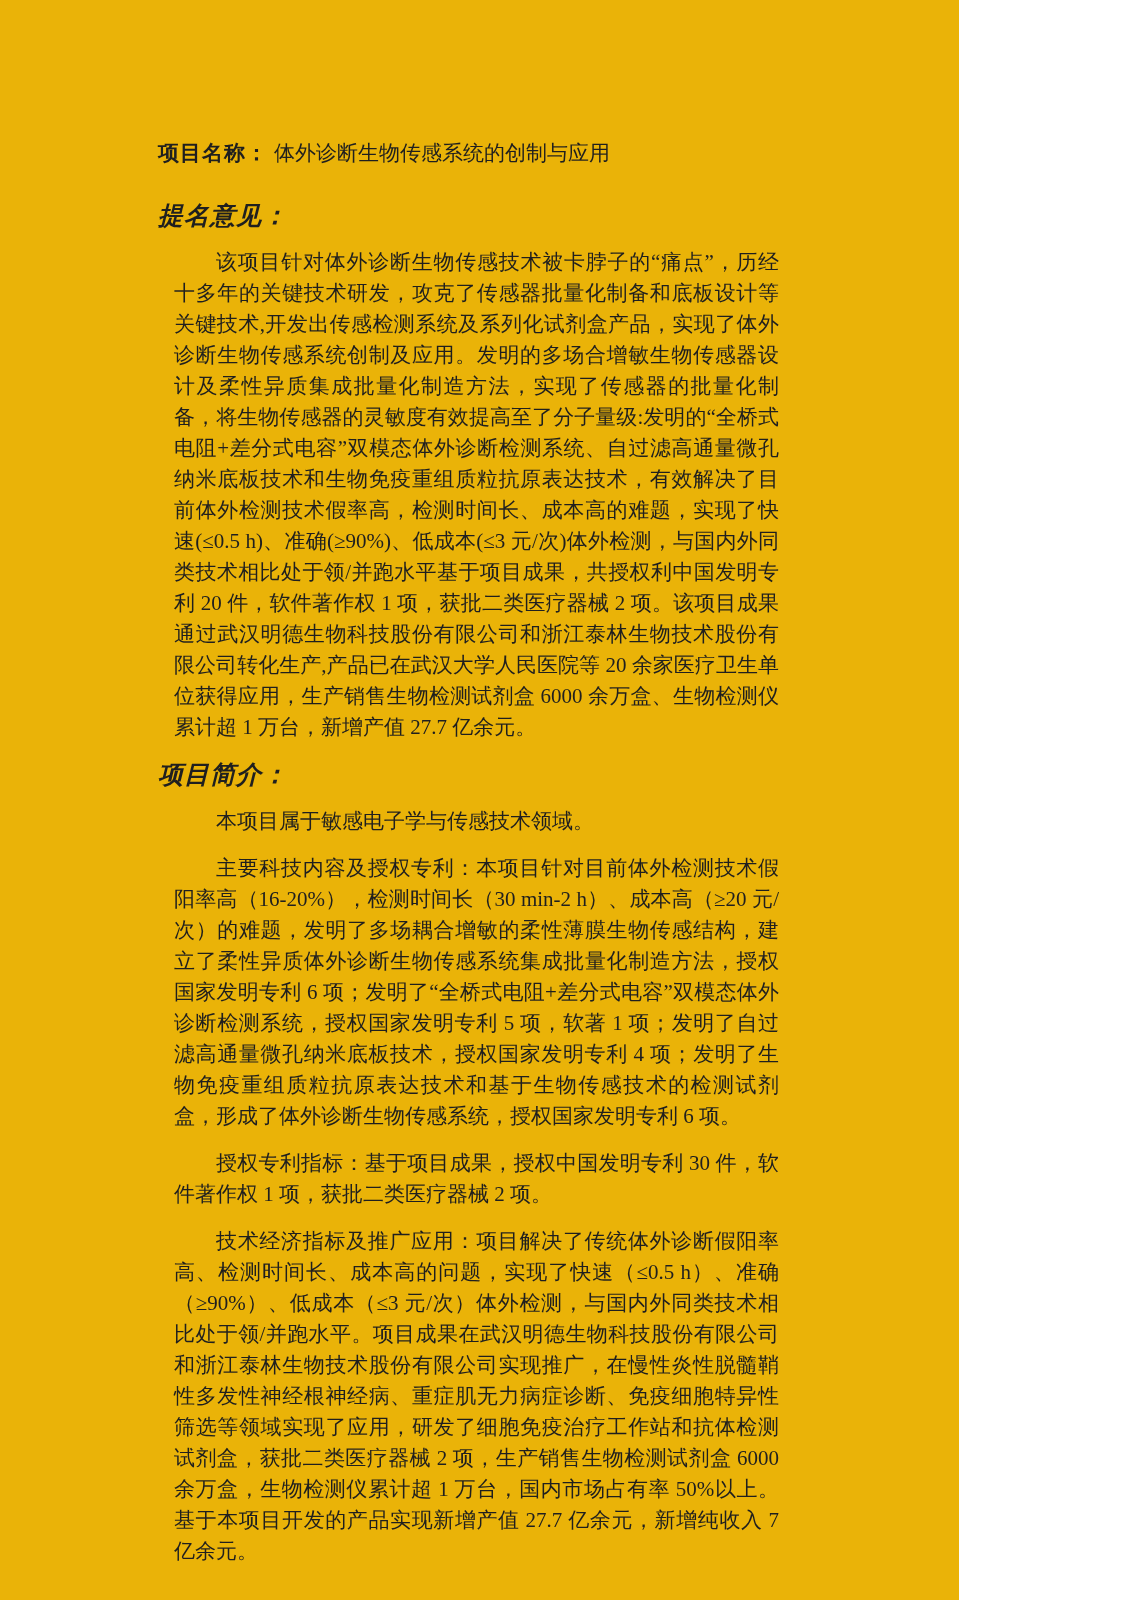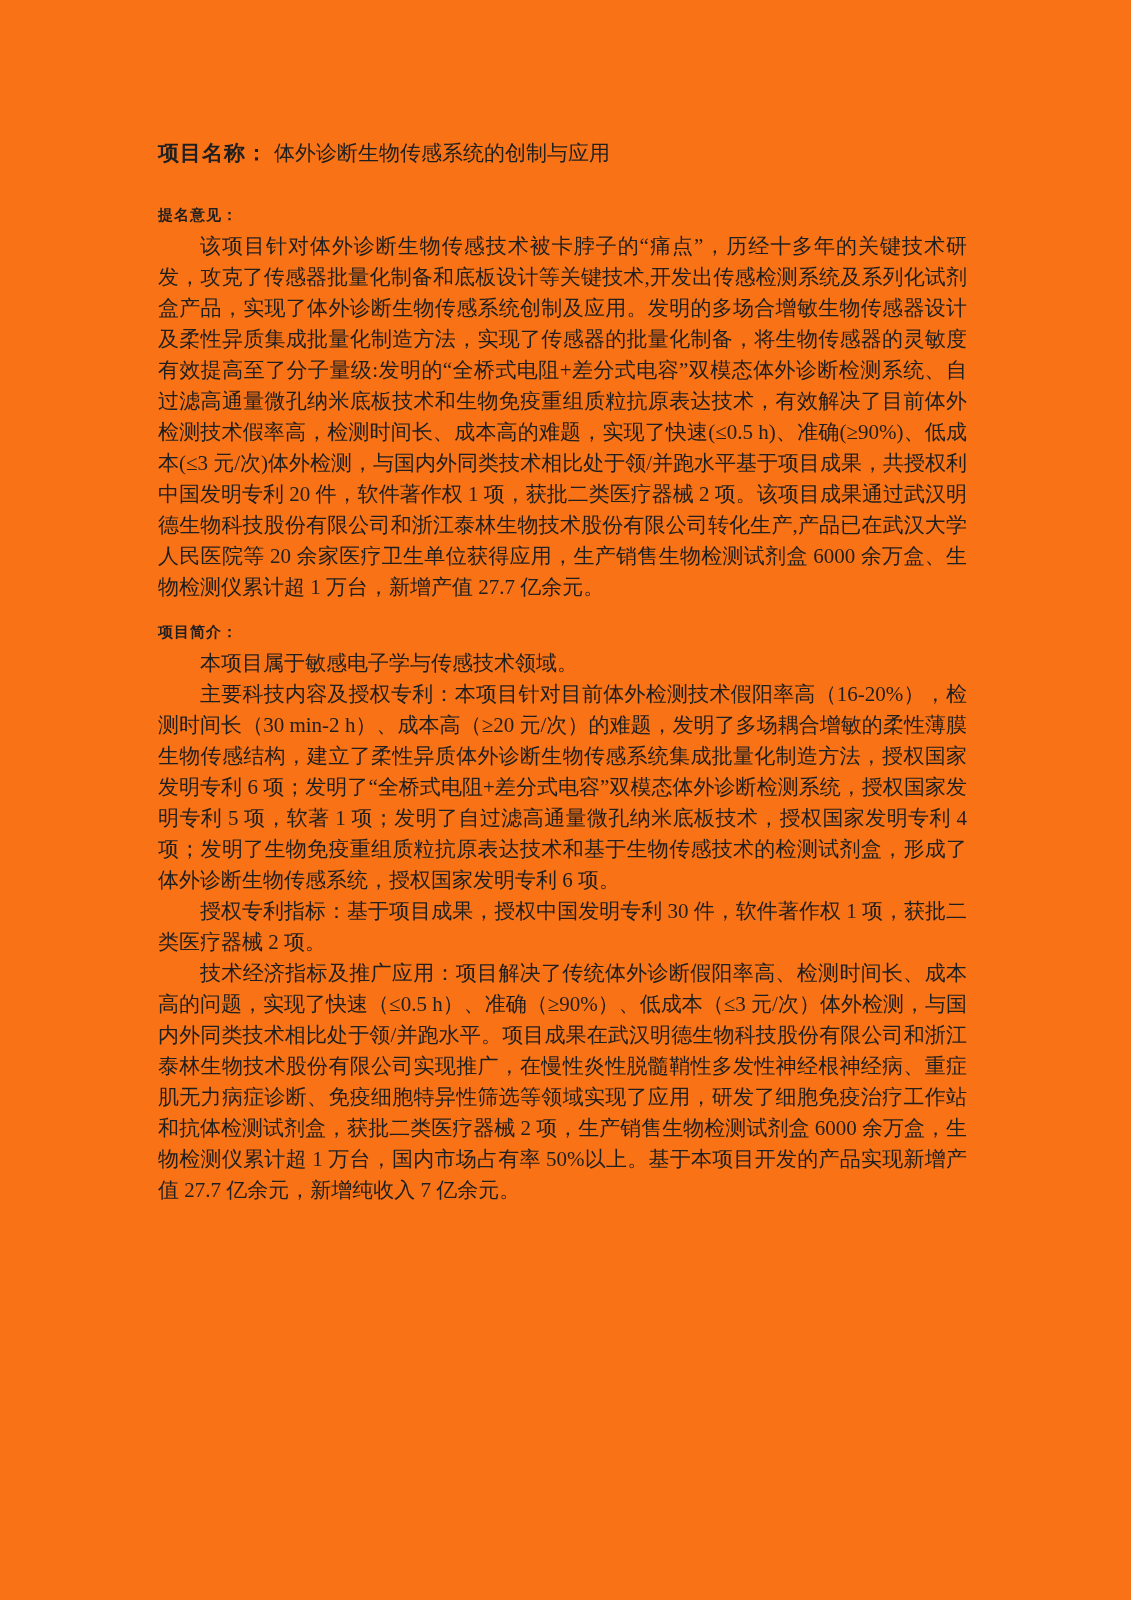--- a/index.html
+++ b/index.html
@@ -2,24 +2,24 @@
 <html lang="zh"><head>
 <meta charset="utf-8">
 <style>
   html, body {
     margin: 0;
     padding: 0;
     background: #ffffff;
   }
   .page {
     position: relative;
-    width: 1131px;
+    width: 959px;
     height: 1600px;
     box-sizing: border-box;
-    background: #f97316;
+    background: #eab308;
     padding: 138px 164px 60px 158px;
     color: #1f1f1f;
     font-family: "Liberation Serif", "DejaVu Serif", serif;
     font-size: 21px;
     line-height: 31px;
     overflow: hidden;
   }
   .field-row {
     margin: 0 0 31px 0;
     white-space: nowrap;
@@ -27,30 +27,31 @@
   .label {
     font-weight: bold;
     letter-spacing: 1px;
   }
   .value {
     font-weight: normal;
     margin-left: 6px;
   }
   .section-heading {
     font-weight: bold;
-    font-size: 15px;
+    font-size: 25px;
     line-height: 31px;
     margin: 0;
     letter-spacing: 1px;
+    font-style: italic;
   }
   .section-heading.intro-gap {
     margin-top: 14px;
   }
   p.para {
-    margin: 0;
+    margin: 16px;
     text-indent: 2em;
     text-align: justify;
   }
 </style>
 </head>
 <body>
 
 <div class="page">
 
   <div class="field-row">

